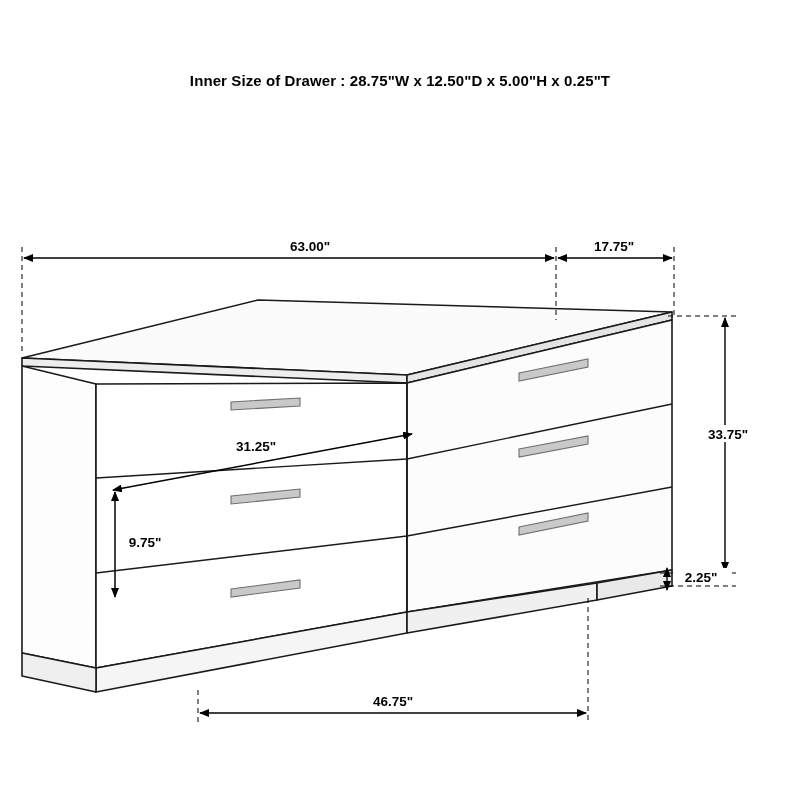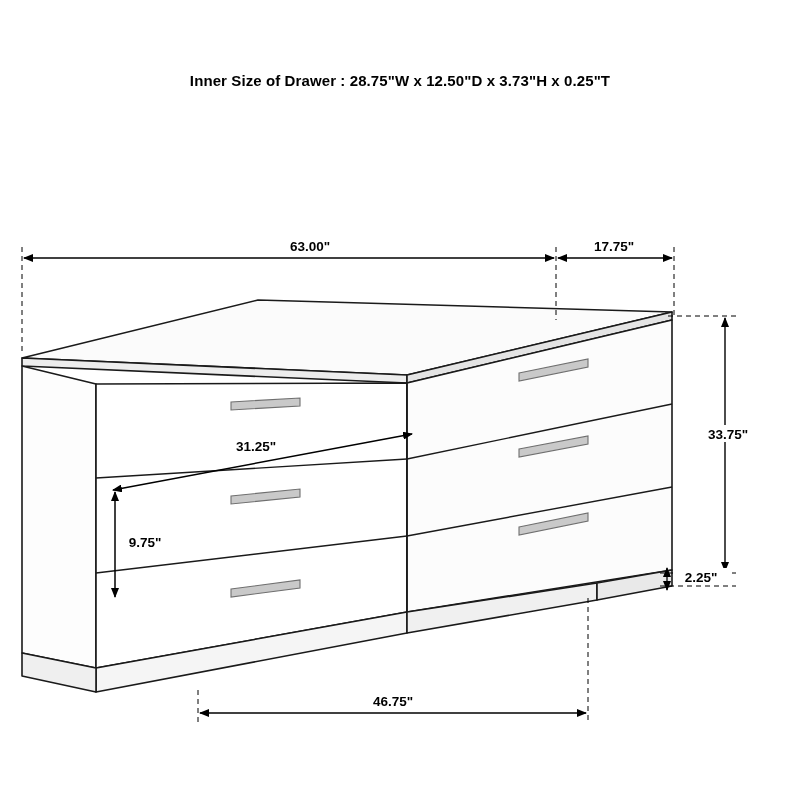--- a/index.html
+++ b/index.html
@@ -44,21 +44,21 @@
     font-size: 13.5px;
     font-weight: bold;
     fill: #000;
   }
 </style>
 </head>
 <body>
 
 <div id="stage">
 
-  <div id="title">Inner Size of Drawer : 28.75"W x 12.50"D x 3.73"H x 0.25"T</div>
+  <div id="title">Inner Size of Drawer : 28.75"W x 12.50"D x 5.00"H x 0.25"T</div>
 
   <svg id="diagram" viewBox="0 0 800 800">
     <defs>
       <marker id="arrEnd" markerWidth="10" markerHeight="8" refX="9" refY="4" orient="auto" markerUnits="userSpaceOnUse">
         <path d="M0,0 L10,4 L0,8 z" fill="#000"></path>
       </marker>
       <marker id="arrStart" markerWidth="10" markerHeight="8" refX="1" refY="4" orient="auto" markerUnits="userSpaceOnUse">
         <path d="M10,0 L0,4 L10,8 z" fill="#000"></path>
       </marker>
     </defs>

